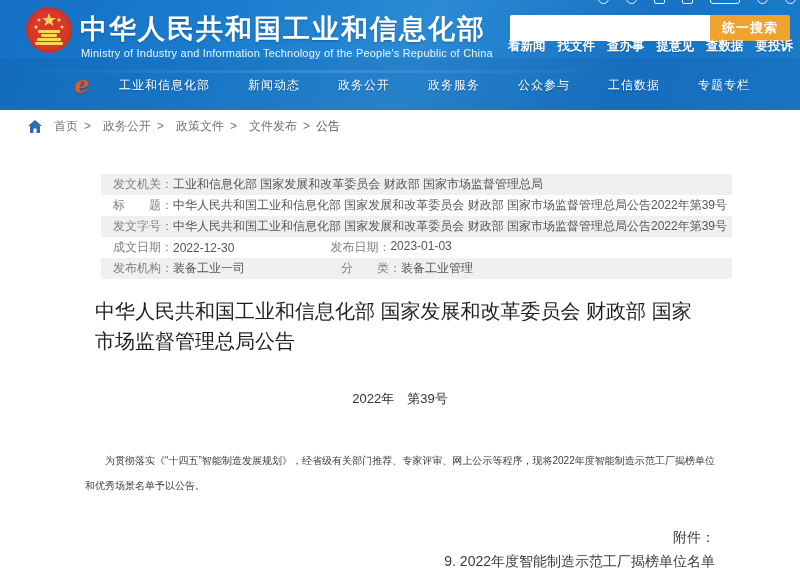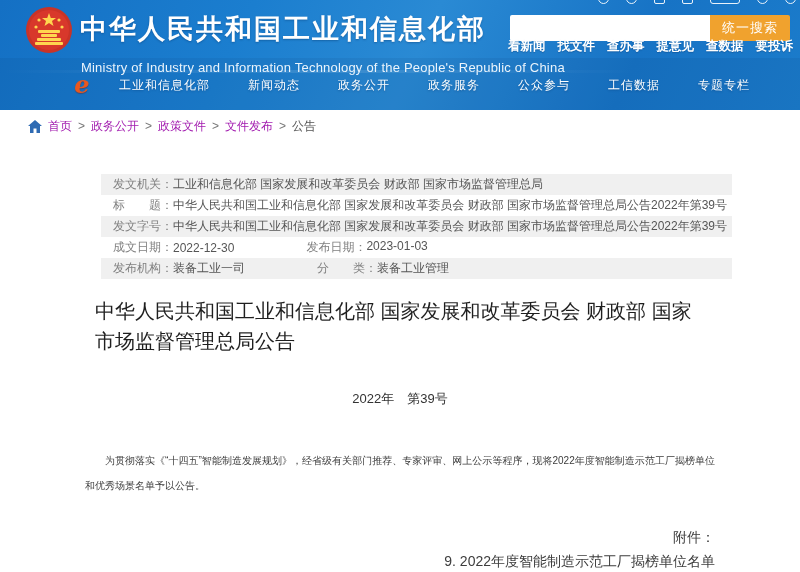--- a/index.html
+++ b/index.html
@@ -11,64 +11,64 @@
   .header { position:absolute; top:0; left:0; width:800px; height:110px; overflow:hidden;
     background:linear-gradient(115deg,#1470c4 0%,#1b7ecf 30%,#2a8ad4 52%,#1773c5 78%,#1b7ccb 100%); }
   .header:before { content:""; position:absolute; left:0; top:58px; width:800px; height:52px;
     background:rgba(8,62,118,0.10); }
   .wave { position:absolute; left:0; top:70px; width:800px; height:3px;
     background:linear-gradient(90deg,rgba(255,255,255,0) 0%,rgba(255,255,255,0.12) 40%,rgba(255,255,255,0) 80%); }
 
   .emblem { position:absolute; left:25px; top:6px; width:48px; height:48px; }
   .banner-title { position:absolute; left:80px; top:11px; color:#fff; font-size:27px;
     font-weight:bold; letter-spacing:2px; text-shadow:0 1px 2px rgba(0,40,90,.35); white-space:nowrap;text-align:center; }
-  .banner-sub { position:absolute; left:81px; top:60px; color:#eaf4fc; font-size:13px;
+  .banner-sub { position:absolute; left:81px; top:47px; color:#eaf4fc; font-size:11px;
     letter-spacing:.2px; white-space:nowrap; }
 
   
   .mini-icons { position:absolute; left:598px; top:-7px; width:200px; height:14px; display:flex; gap:17px; }
   .mini-icons .mi { width:11px; height:11px; border:1.5px solid #fff; opacity:.9; }
   .mi.r { border-radius:50%; }
   .mi.sq { border-radius:2px; }
   .mi.wide { width:30px; border-radius:3px; }
 
   .search-box { position:absolute; left:510px; top:15px; width:280px; height:26px; display:flex; }
   .search-input { flex:1; height:26px; border:none; outline:none; background:#fff;
     border-radius:2px 0 0 2px; padding:0 8px; font-size:12px; color:#333; }
   .search-btn { width:80px; height:26px; border:none; background:#f0a22e; color:#fff;
-    font-size:13px; font-weight:normal; letter-spacing:1px; border-radius:0 2px 2px 0; cursor:pointer;
+    font-size:13px; font-weight:bold; letter-spacing:1px; border-radius:0 2px 2px 0; cursor:pointer;
     font-family:inherit; }
   .quick-links { position:absolute; left:508px; top:38px; width:285px; display:flex;
     justify-content:space-between; }
   .quick-links a { color:#fff; font-size:12.5px; text-decoration:none; font-weight:bold;
     text-shadow:0 1px 1px rgba(0,40,90,.3); }
 
   .nav { position:absolute; left:0; top:60px; width:800px; height:50px; display:flex;
     align-items:center; padding-left:70px; }
   .nav-logo { width:24px; height:30px; margin-right:6px; font-family:"DejaVu Serif","Liberation Serif",serif;
     font-weight:bold; font-style:italic; font-size:24px; color:#e8581f; line-height:30px; text-align:center;
     text-shadow:0 1px 1px rgba(120,20,0,.4); }
   .nav-items { display:flex; align-items:center; }
   .nav-items a { color:#fff; font-size:12px; text-decoration:none; letter-spacing:1px;
     margin:0 19px; white-space:nowrap; text-shadow:0 1px 2px rgba(0,40,90,.35); }
 
   
   .breadcrumb { position:absolute; left:28px; top:117px; height:18px; display:flex;
     align-items:center; font-size:12px; color:#555; }
   .home-ico { width:14px; height:13px; margin-right:6px; }
-  .breadcrumb a { color:#a21caf; text-decoration:none; }
+  .breadcrumb a { color:#737373; text-decoration:none;margin-left:6px; }
   .crumb-sep { margin:0 6px; color:#777; }
 
   
   .meta { position:absolute; left:101px; top:174px; width:631px; font-size:12px; }
   .meta-row { display:flex; align-items:center; height:21px; padding-left:12px; white-space:nowrap; overflow:hidden; }
   .meta-row.alt { background:#f0f0f0; }
   .meta-label { color:#808080; }
   .meta-value { color:#555; }
-  .meta-cell2 { margin-left:72px; display:flex; }
+  .meta-cell2 { margin-left:96px; display:flex; }
 
   
   .doc { position:absolute; left:85px; top:296px; width:630px; }
   .doc-title { text-align:left; font-size:20px; font-weight:normal; color:#1f1f1f;
     line-height:30px; padding:0 10px; }
   .doc-issue { text-align:center; font-size:13px; color:#333; margin-top:34px; }
   .doc-body { margin-top:40px; font-size:10px; color:#3d3d3d; line-height:25px;
     text-indent:2em; text-align:justify; }
   .doc-attach { margin-top:28px; font-size:14px; color:#3d3d3d; line-height:22px; padding-left:2em;text-align:right; }
   .attach-list { list-style:none; margin-top:2px; }

